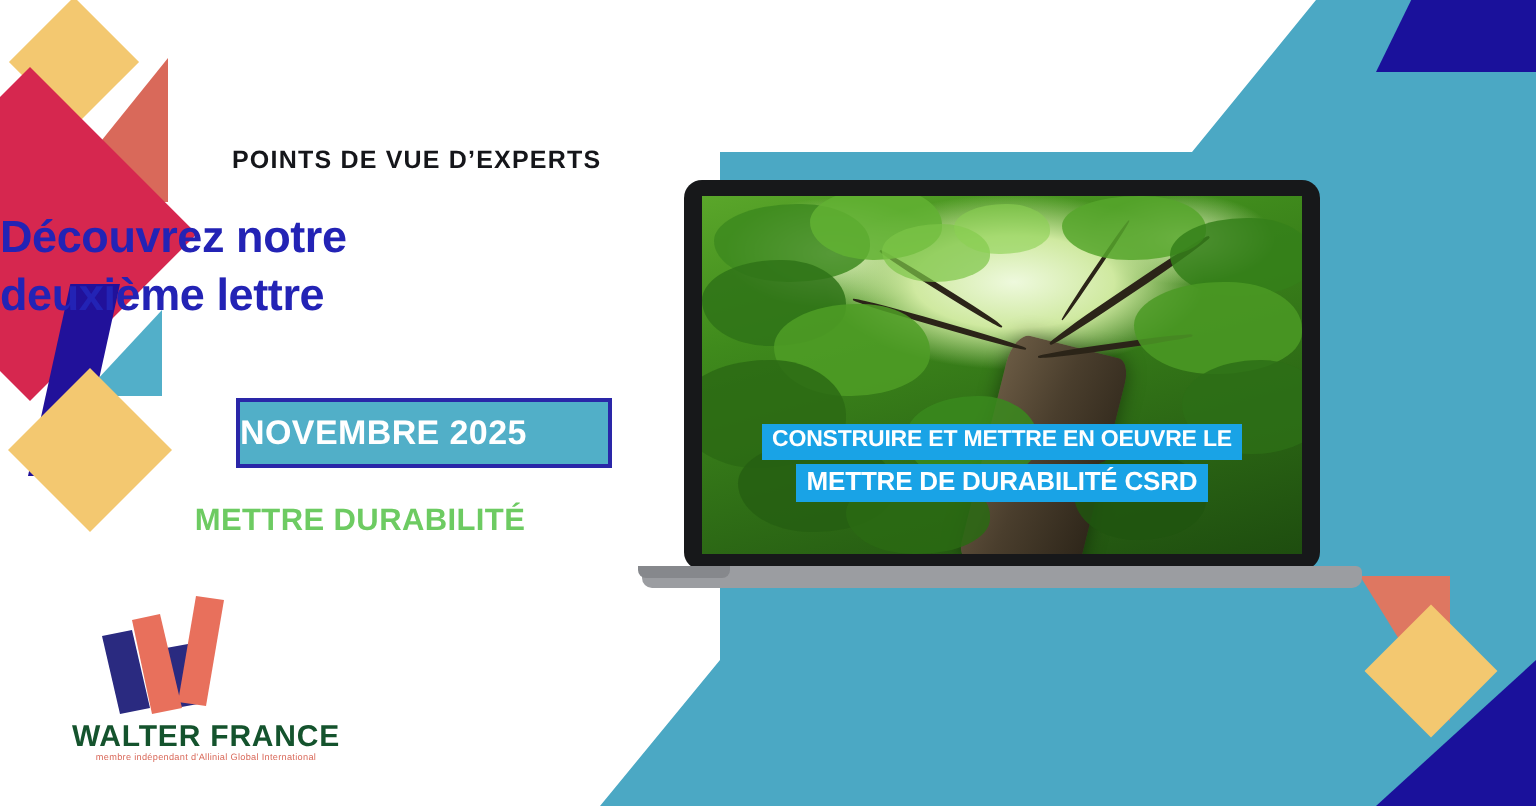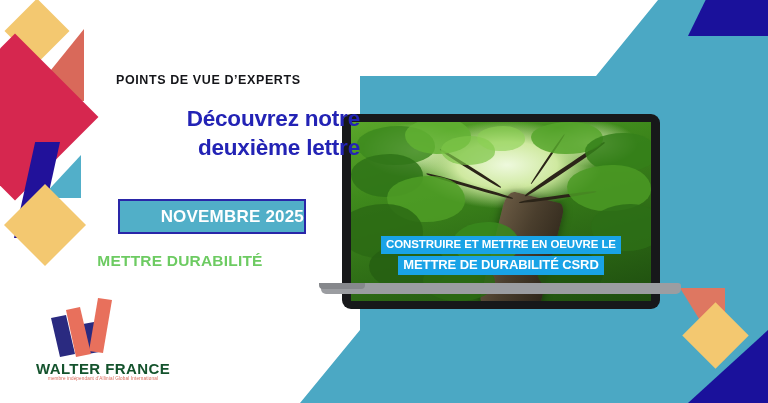--- a/index.html
+++ b/index.html
@@ -121,38 +121,38 @@
     font-weight: bold;
     letter-spacing: 0.6px;
     color: #15161A;
     white-space: nowrap;
   }
 
   .headline {
     position: absolute;
     left: 0; top: 104px;
     width: 360px;
-    text-align: right;
+    text-align: left;
     color: #2323B5;
     font-size: 22.5px;
     font-weight: bold;
     line-height: 1.30;
     letter-spacing: -0.2px;
   }
   .headline .ln { display: block; }
 
   .badge {
     position: absolute;
     left: 118px; top: 199px;
     width: 188px; height: 35px;
     background: #51AFC8;
     border: 2.5px solid #2A26A8;
     display: flex;
     align-items: center;
-    justify-content: flex-end;
+    justify-content: flex-start;
   }
   .badge-text {
     color: #ffffff;
     font-size: 17px;
     font-weight: bold;
     letter-spacing: 0.2px;
     white-space: nowrap;
   }
 
   .tagline-green {
@@ -198,21 +198,20 @@
   
   .laptop { position: absolute; left: 342px; top: 90px; z-index: 4; }
 
   .laptop-lid {
     position: absolute;
     left: 0; top: 0;
     width: 318px; height: 195px;
     background: #17181A;
     border-radius: 9px;
     padding: 8px 9px;
-    margin-top: 24px;
   }
   .laptop-screen {
     position: relative;
     width: 100%; height: 100%;
     background: #0b1a08;
     overflow: hidden;
   }
 
   
   .forest { position: absolute; inset: 0; }

